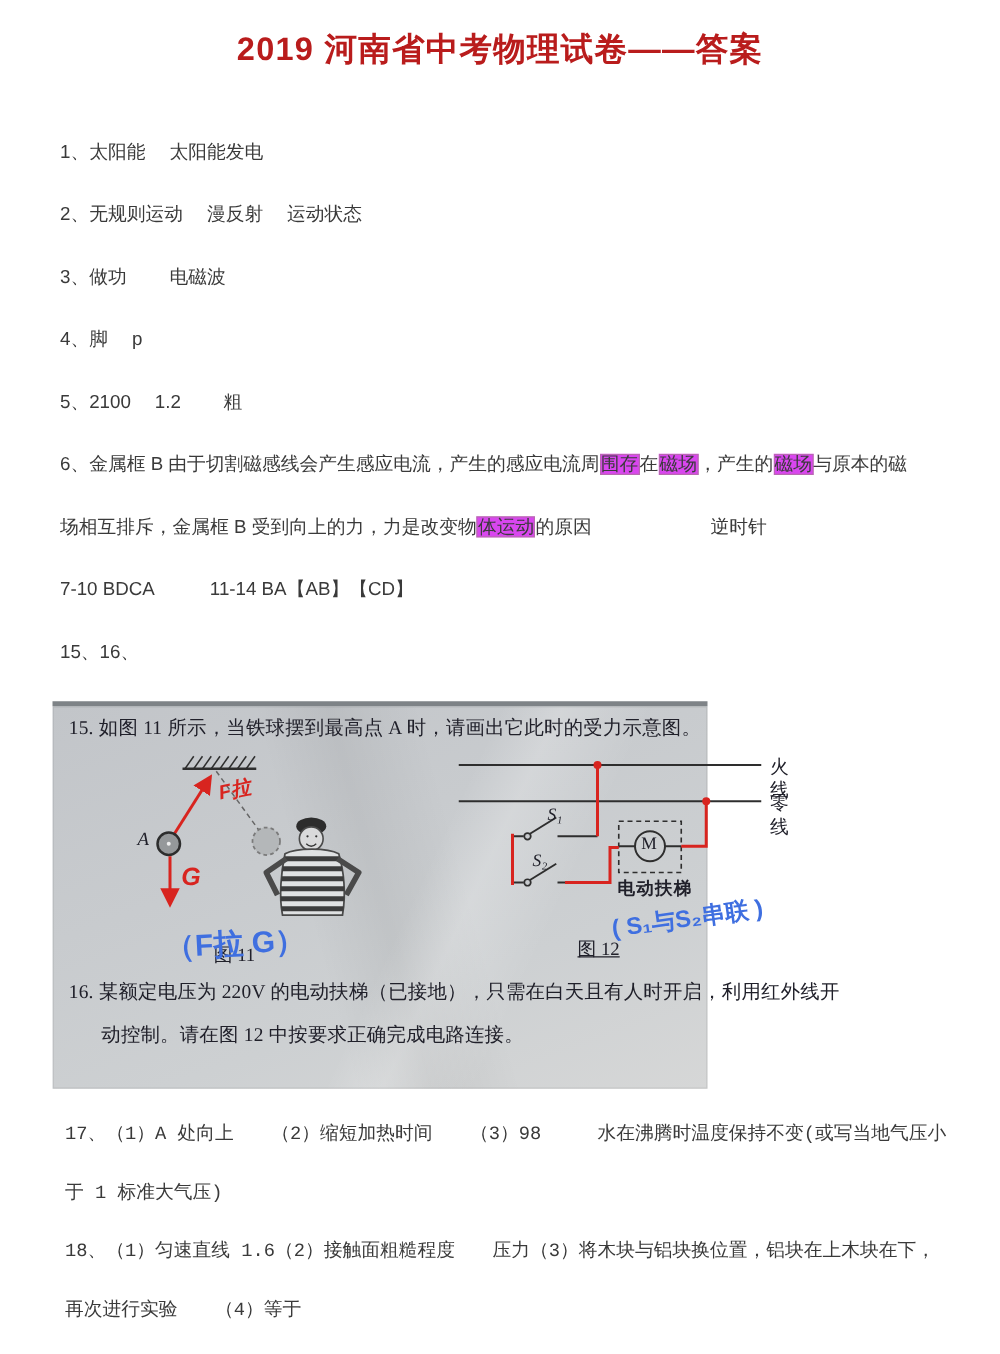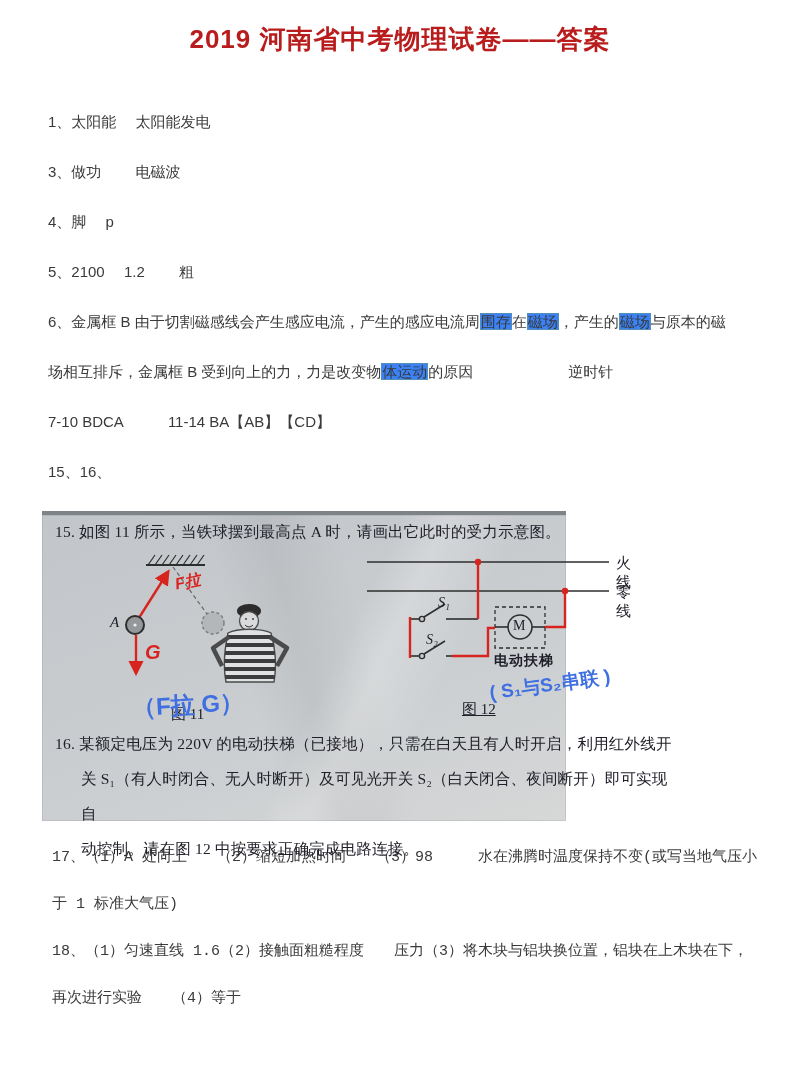--- a/index.html
+++ b/index.html
@@ -9,21 +9,21 @@
     font-family:"Liberation Sans","DejaVu Sans",sans-serif;
     color:#3a3a3a;
   }
   .title{
     padding-top:22px;text-align:center;
     font-size:26px;font-weight:700;color:#b91c1c;letter-spacing:1px;
   }
   .answers{margin:54px 26px 0 48px;font-size:15px;}
   .answers p{margin:0 0 28px 0;line-height:22px;white-space:nowrap;}
   .answers p.wrapline{white-space:normal;}
-  .hl{background:#3b82f6;box-shadow:0 0 0 1px rgba(128,168,66,.35) inset;padding:0 1px;}
+  .hl{background:#d946ef;box-shadow:0 0 0 1px rgba(128,168,66,.35) inset;padding:0 1px;}
   .gap-mid{margin-left:44px;}
   .gap-big{margin-left:95px;}
 
   
   .scan{
     position:relative;margin:15px 0 0 42px;width:524px;height:306px;
     background:
       linear-gradient(115deg, rgba(255,255,255,0) 54%, rgba(255,255,255,.22) 61%, rgba(255,255,255,0) 72%),
       linear-gradient(75deg, rgba(0,0,0,0) 40%, rgba(0,0,0,.05) 50%, rgba(0,0,0,0) 62%),
       linear-gradient(160deg,#c2c5c9 0%,#c8cbce 38%,#cdd0d2 68%,#d6d7d7 100%);
@@ -41,20 +41,21 @@
   .tail17{margin:26px 26px 0 48px;font-size:15px;}
   .tail17 p{margin:0 0 25px 4px;line-height:22px;font-family:Liberation Mono, monospace;}
 </style>
 </head>
 <body>
 
 <div class="title">2019 河南省中考物理试卷——答案</div>
 
 <div class="answers">
   <p>1、太阳能　 太阳能发电</p>
+  <p>2、无规则运动　 漫反射　 运动状态</p>
   <p>3、做功　　 电磁波</p>
   <p>4、脚　 p</p>
   <p>5、2100　 1.2　　 粗</p>
   <p class="wrapline"><span>6、金属框 B 由于切割磁感线会产生感应电流，产生的感应电流周</span><span class="hl">围存</span><span>在</span><span class="hl">磁场</span><span>，产生的</span><span class="hl">磁场</span><span>与原本的磁</span></p>
   <p class="wrapline"><span>场相互排斥，金属框 B 受到向上的力，力是改变物</span><span class="hl">体运动</span><span>的原因</span><span class="gap-big">逆时针</span></p>
   <p><span>7-10 BDCA</span><span class="gap-mid">11-14 BA【AB】【CD】</span></p>
   <p>15、16、</p>
 </div>
 
 <div class="scan">
@@ -149,21 +150,21 @@
 
   <span class="slabel" style="left:574px;top:39px;font-size:15px;text-align:right;">火线</span>
   <span class="slabel" style="left:574px;top:68px;font-size:15px;">零线</span>
   <span class="slabel" style="left:384px;top:80px;font-size:14px;font-style:italic;margin-left:12px;">S₁</span>
   <span class="slabel" style="left:384px;top:117px;font-size:14px;font-style:italic;">S₂</span>
   <span class="slabel" style="left:471px;top:103px;font-size:14px;">M</span>
   <span class="slabel" style="left:452px;top:137px;font-size:14px;font-weight:700;letter-spacing:1px;">电动扶梯</span>
   <span class="slabel" style="left:420px;top:185px;font-size:15px;text-decoration:underline;">图 12</span>
   <span class="blue-note" style="left:447px;top:157px;font-size:19px;transform:rotate(-8deg);">( S₁与S₂串联 )</span>
 
-  <span class="slabel q16"><span>16. 某额定电压为 220V 的电动扶梯（已接地），只需在白天且有人时开启，利用红外线开</span><span class="cont">关 S₁（有人时闭合、无人时断开）及可见光开关 S₂（白天闭合、夜间断开）即可实现自</span><span class="cont">动控制。请在图 12 中按要求正确完成电路连接。</span></span>
+  <span class="slabel q16"><span>16. 某额定电压为 220V 的电动扶梯（已接地），只需在白天且有人时开启，利用红外线开</span><span class="cont">动控制。请在图 12 中按要求正确完成电路连接。</span></span>
 </div>
 
 <div class="tail17">
   <p>17、（1）A 处向上　　（2）缩短加热时间　　（3）98　　　水在沸腾时温度保持不变(或写当地气压小</p>
   <p>于 1 标准大气压)</p>
   <p>18、（1）匀速直线 1.6（2）接触面粗糙程度　　压力（3）将木块与铝块换位置，铝块在上木块在下，</p>
   <p>再次进行实验　　（4）等于</p>
 </div>
 
 </body></html>

